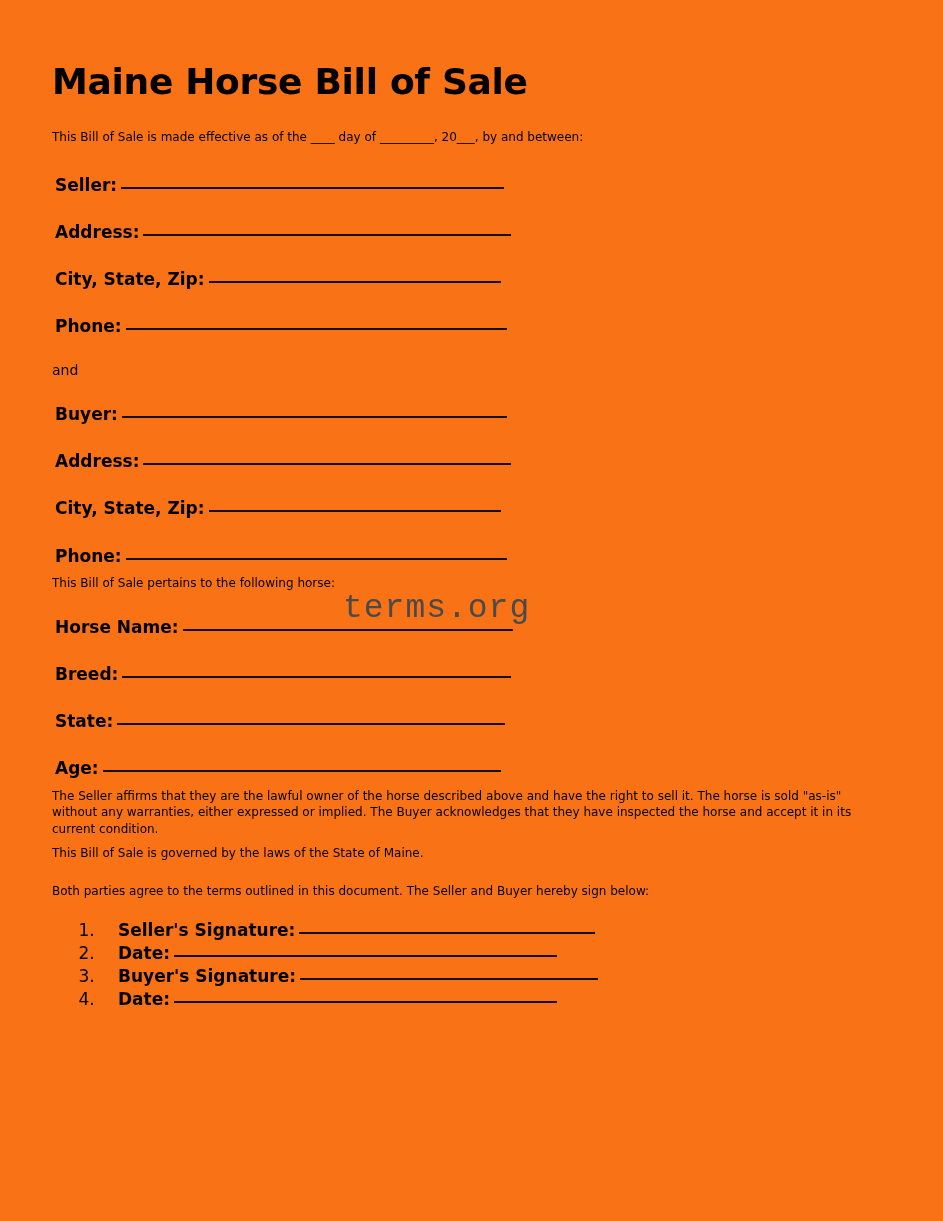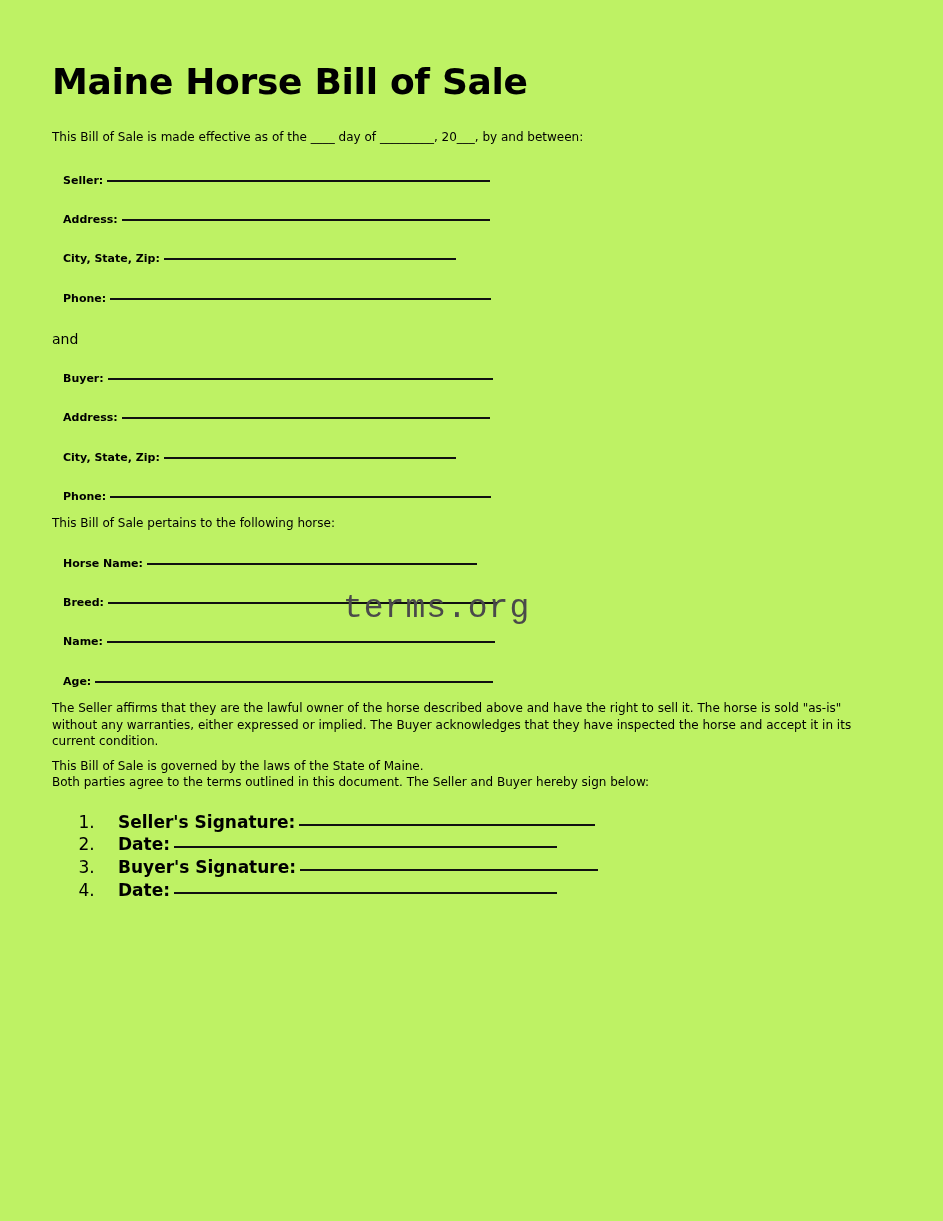--- a/index.html
+++ b/index.html
@@ -10,21 +10,21 @@
   }
   body {
     font-family: "DejaVu Sans", "Liberation Sans", sans-serif;
     color: #000000;
     -webkit-font-smoothing: antialiased;
   }
   .page {
     position: relative;
     width: 943px;
     height: 1221px;
-    background: #bef264;
+    background: #f97316;
     overflow: hidden;
     box-sizing: border-box;
     padding: 0 52px;
   }
   .doc-title {
     font-size: 36px;
     font-weight: bold;
     letter-spacing: -0.3px;
     margin: 0;
     padding-top: 62px;
@@ -34,23 +34,23 @@
   .para {
     font-size: 12px;
     line-height: 1.38;
     margin: 0;
     color: #000;
     max-width: 832px;
   }
   .spacer-intro { height: 27px; }
 
   .field-line {
-    font-size: 11px;
+    font-size: 17px;
     line-height: 1.3;
-    margin: 11px;
+    margin: 3px;
     white-space: nowrap;
   }
   .field-line .lbl {
     font-weight: bold;
   }
   .field-line .nonbold {
     font-weight: normal;
   }
   .rule {
     display: inline-block;
@@ -63,21 +63,21 @@
   .row { margin-top: 25px; }
   .row-first { margin-top: 28px; }
 
   .and-line {
     font-size: 14px;
     margin: 0;
     margin-top: 25px;
   }
 
   .para-block { margin-top: 8px; }
-  .para-block-tight { }
+  .para-block-tight { margin-top: 21px; }
 
   
   .watermark {
     position: absolute;
     left: 343px;
     top: 592px;
     font-family: "Liberation Mono", "DejaVu Sans Mono", monospace;
     font-size: 33px;
     letter-spacing: 1px;
     color: #4a4a4a;
@@ -145,21 +145,21 @@
   <p class="para para-block">This Bill of Sale pertains to the following horse:</p>
 
   <div>
     <p class="field-line row">
       <span class="lbl">Horse Name:</span><span class="rule" style="width: 330px;"></span>
     </p>
     <p class="field-line row">
       <span class="lbl">Breed:</span><span class="rule" style="width: 389px;"></span>
     </p>
     <p class="field-line row">
-      <span class="lbl">Name:</span><span class="rule" style="width: 388px;"></span>
+      <span class="lbl">State:</span><span class="rule" style="width: 388px;"></span>
     </p>
     <p class="field-line row">
       <span class="lbl">Age:</span><span class="rule" style="width: 398px;"></span>
     </p>
   </div>
 
 
 
   <p class="para para-block">The Seller affirms that they are the lawful owner of the horse described above and have the right to sell it. The horse is sold "as-is" without any warranties, either expressed or implied. The Buyer acknowledges that they have inspected the horse and accept it in its current condition.</p>
 

